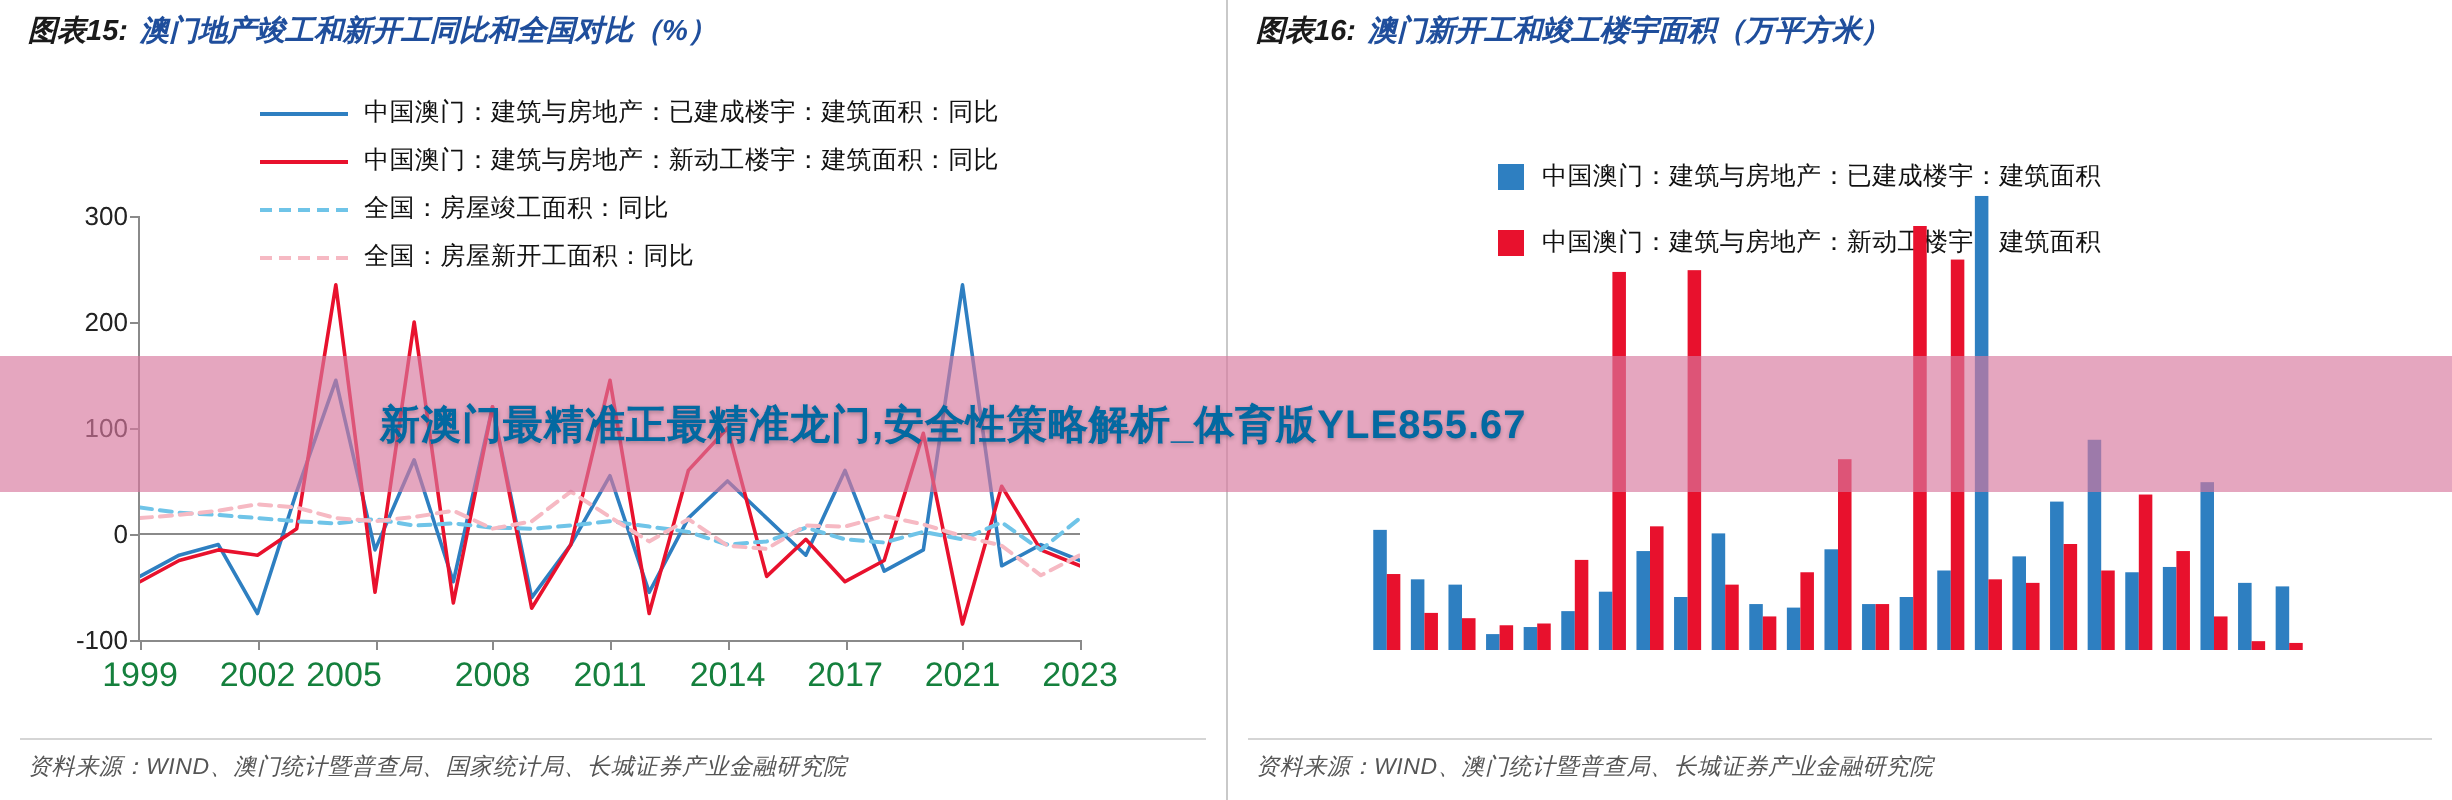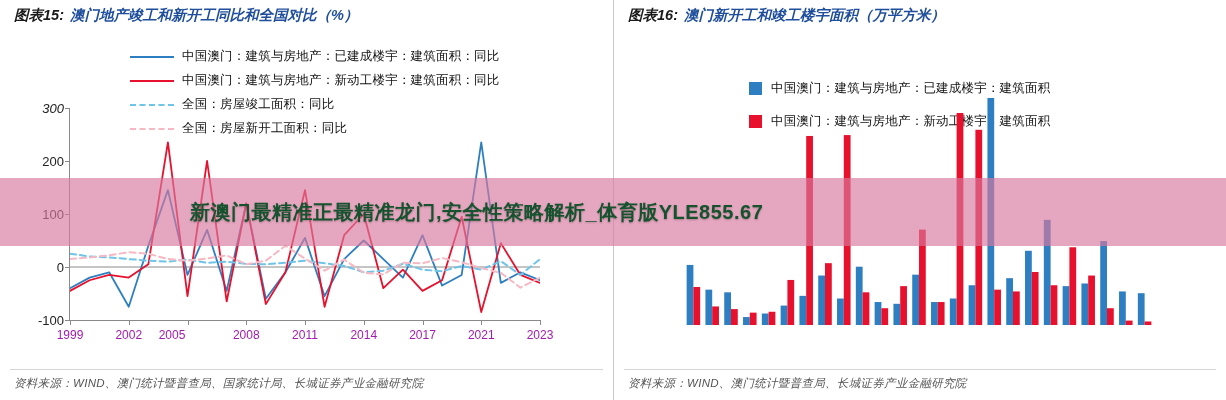--- a/index.html
+++ b/index.html
@@ -29,40 +29,40 @@
 
   
   .plot{position:absolute;}
   .axisline{position:absolute;background:#8a8a8a;}
   .tick{position:absolute;background:#8a8a8a;}
   .ylab{
     position:absolute;right:0;font-size:13px;color:#222;
     transform:translateY(-50%);text-align:right;white-space:nowrap;
   }
   .xlab{
-    position:absolute;top:0;font-size:12px;color:#a21caf;
+    position:absolute;top:0;font-size:17px;color:#15803d;
     transform:translateX(-50%);white-space:nowrap;text-align:center;
   }
 
   
   .legend{position:absolute;font-size:12.5px;color:#111;}
   .lgrow{display:flex;align-items:center;margin-bottom:7px;white-space:nowrap;}
   .lgline{width:44px;height:0;border-top:2.5px solid #000;margin-right:8px;}
   .lgline.dash{border-top-style:dashed;border-top-width:2.5px;}
   .lgsw{width:13px;height:13px;margin-right:9px;}
   .lgtxt{letter-spacing:.2px;}
 
   
   .banner{
     position:absolute;left:0;top:178px;width:1226px;height:68px;
     background:rgba(216,120,158,0.66);
     display:flex;align-items:center;
   }
   .banner span{
-    color:#14532d;font-size:20px;font-weight:bold;
+    color:#0369a1;font-size:20px;font-weight:bold;
     margin-left:190px;letter-spacing:.5px;
     text-shadow:0 1px 2px rgba(0,0,0,.25);
   }
   svg{display:block;}
 </style>
 </head>
 <body>
 
 <div class="wrap">
 
@@ -101,21 +101,21 @@
     </div>
     <div id="leftyaxis">
         <div class="ylab" style="left: 24px; width: 40px; top: 320px;">-100</div>
         <div class="tick" style="left: 65px; top: 320px; width: 5px; height: 1px;"></div>
         <div class="ylab" style="left: 24px; width: 40px; top: 267px;">0</div>
         <div class="tick" style="left: 65px; top: 267px; width: 5px; height: 1px;"></div>
         <div class="ylab" style="left: 24px; width: 40px; top: 214px;">100</div>
         <div class="tick" style="left: 65px; top: 214px; width: 5px; height: 1px;"></div>
         <div class="ylab" style="left: 24px; width: 40px; top: 161px;">200</div>
         <div class="tick" style="left: 65px; top: 161px; width: 5px; height: 1px;"></div>
-        <div class="ylab" style="left: 24px; width: 40px; top: 108px; font-style: italic;">300</div>
+        <div class="ylab" style="left: 24px; width: 40px; top: 108px;">300</div>
         <div class="tick" style="left: 65px; top: 108px; width: 5px; height: 1px;"></div>
         <div class="axisline" style="left: 69px; top: 108px; width: 1px; height: 212px;"></div>
       </div>
     <div id="leftxaxis">
         <div class="axisline" style="left: 70px; top: 320px; width: 470px; height: 1px;"></div>
         <div class="xlab" style="left: 70px; top: 328px;">1999</div>
         <div class="tick" style="left: 70px; top: 320px; width: 1px; height: 5px;"></div>
         <div class="xlab" style="left: 128.75px; top: 328px;">2002</div>
         <div class="tick" style="left: 128.75px; top: 320px; width: 1px; height: 5px;"></div>
         <div class="xlab" style="left: 172px; top: 328px;">2005</div>

